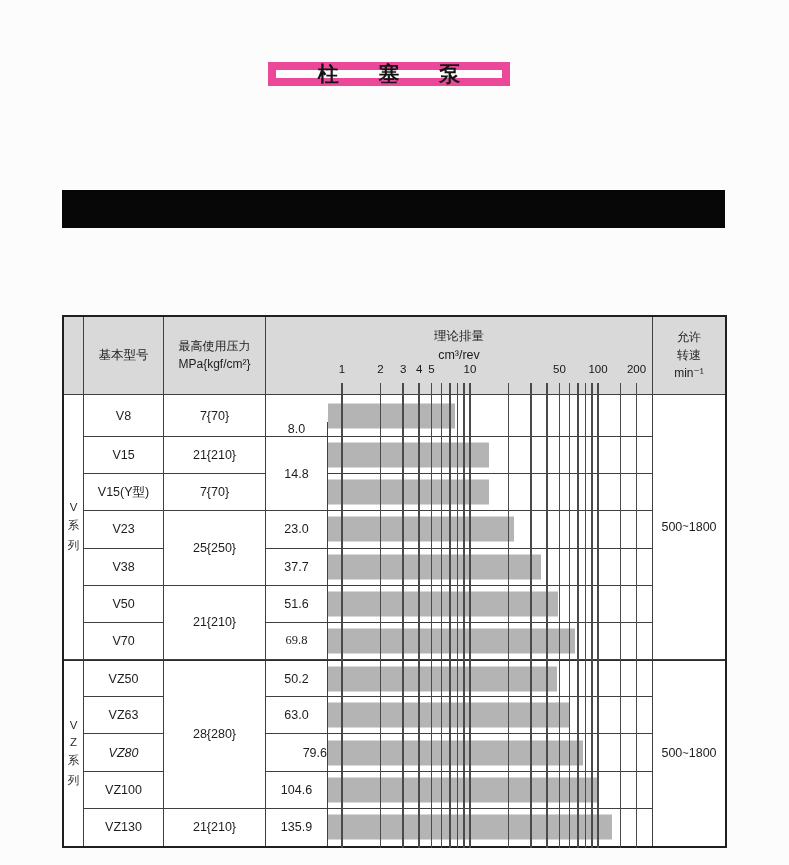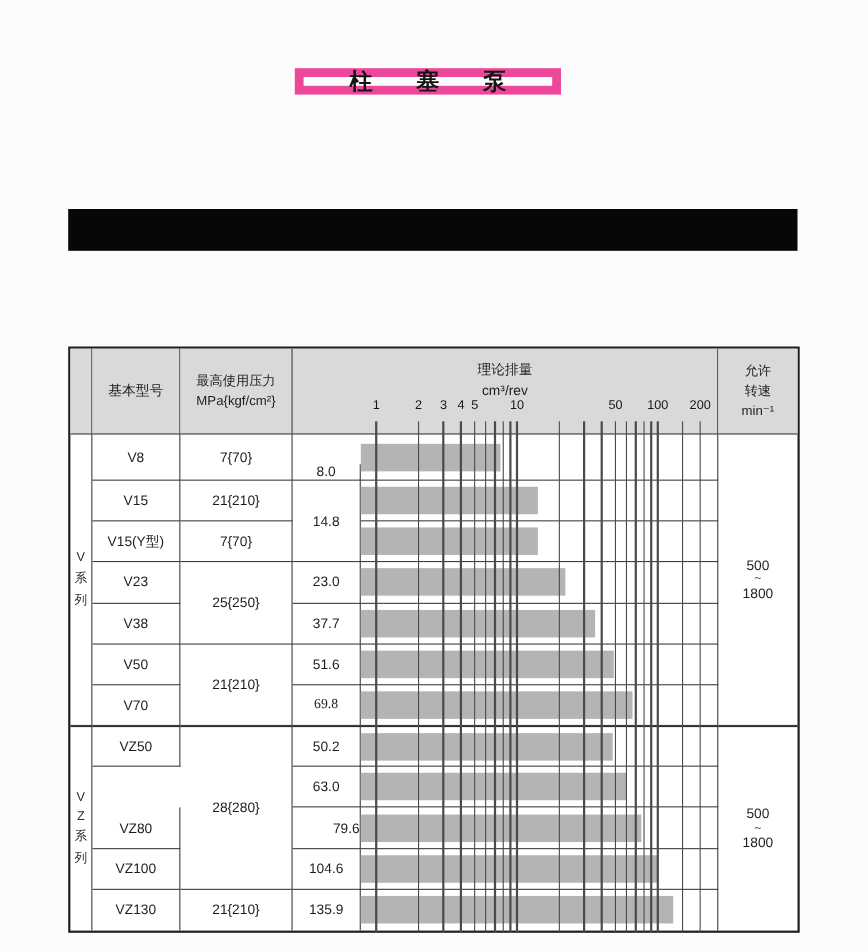--- a/index.html
+++ b/index.html
@@ -56,21 +56,21 @@
   }
   .gridline{position:absolute;top:0;bottom:0;width:1.5px;background:#4a4a4a;}
   .ticks-overlay{
     position:absolute;left:266px;top:46px;width:325px;height:18px;
     pointer-events:none;z-index:3;
   }
   .tick-label{
     position:absolute;transform:translateX(-50%);
     font-size:11.5px;color:#161616;white-space:nowrap;
   }
-  .speed-lines{display:flex;flex-direction:column;align-items:center;line-height:1.3;font-size:12.5px;}
+  .speed-lines{display:flex;flex-direction:row;align-items:center;line-height:1.3;font-size:12.5px;}
   .speed-lines .tilde{font-size:11px;line-height:0.9;}
 </style>
 </head>
 <body>
 
 <div class="page">
 
   <div class="title-box">
     <span>柱 塞 泵</span>
   </div>
@@ -206,24 +206,27 @@
       </div>
       <div class="cell chart-cell" style="grid-area: 8 / 5;">
         <div class="bar" style="background: rgb(180, 180, 180); width: 76.31%;"></div>
       </div>
       <div class="cell model-cell sep-top" style="grid-area: 9 / 2;">
         <span>VZ50</span>
       </div>
       <div class="cell chart-cell sep-top" style="grid-area: 9 / 5;">
         <div class="bar" style="background: rgb(180, 180, 180); width: 70.67%;"></div>
       </div>
+      <div class="cell model-cell" style="grid-area: 10 / 2;">
+        <span>VZ63</span>
+      </div>
       <div class="cell chart-cell" style="grid-area: 10 / 5;">
         <div class="bar" style="background: rgb(180, 180, 180); width: 74.56%;"></div>
       </div>
-      <div class="cell model-cell" style="grid-area: 11 / 2;">
+      <div class="cell model-cell" style="grid-area: 11 / 2; font-style: italic;">
         <span>VZ80</span>
       </div>
       <div class="cell chart-cell" style="grid-area: 11 / 5;">
         <div class="bar" style="background: rgb(180, 180, 180); width: 78.56%;"></div>
       </div>
       <div class="cell model-cell" style="grid-area: 12 / 2;">
         <span>VZ100</span>
       </div>
       <div class="cell chart-cell" style="grid-area: 12 / 5;">
         <div class="bar" style="background: rgb(180, 180, 180); width: 83.23%;"></div>

